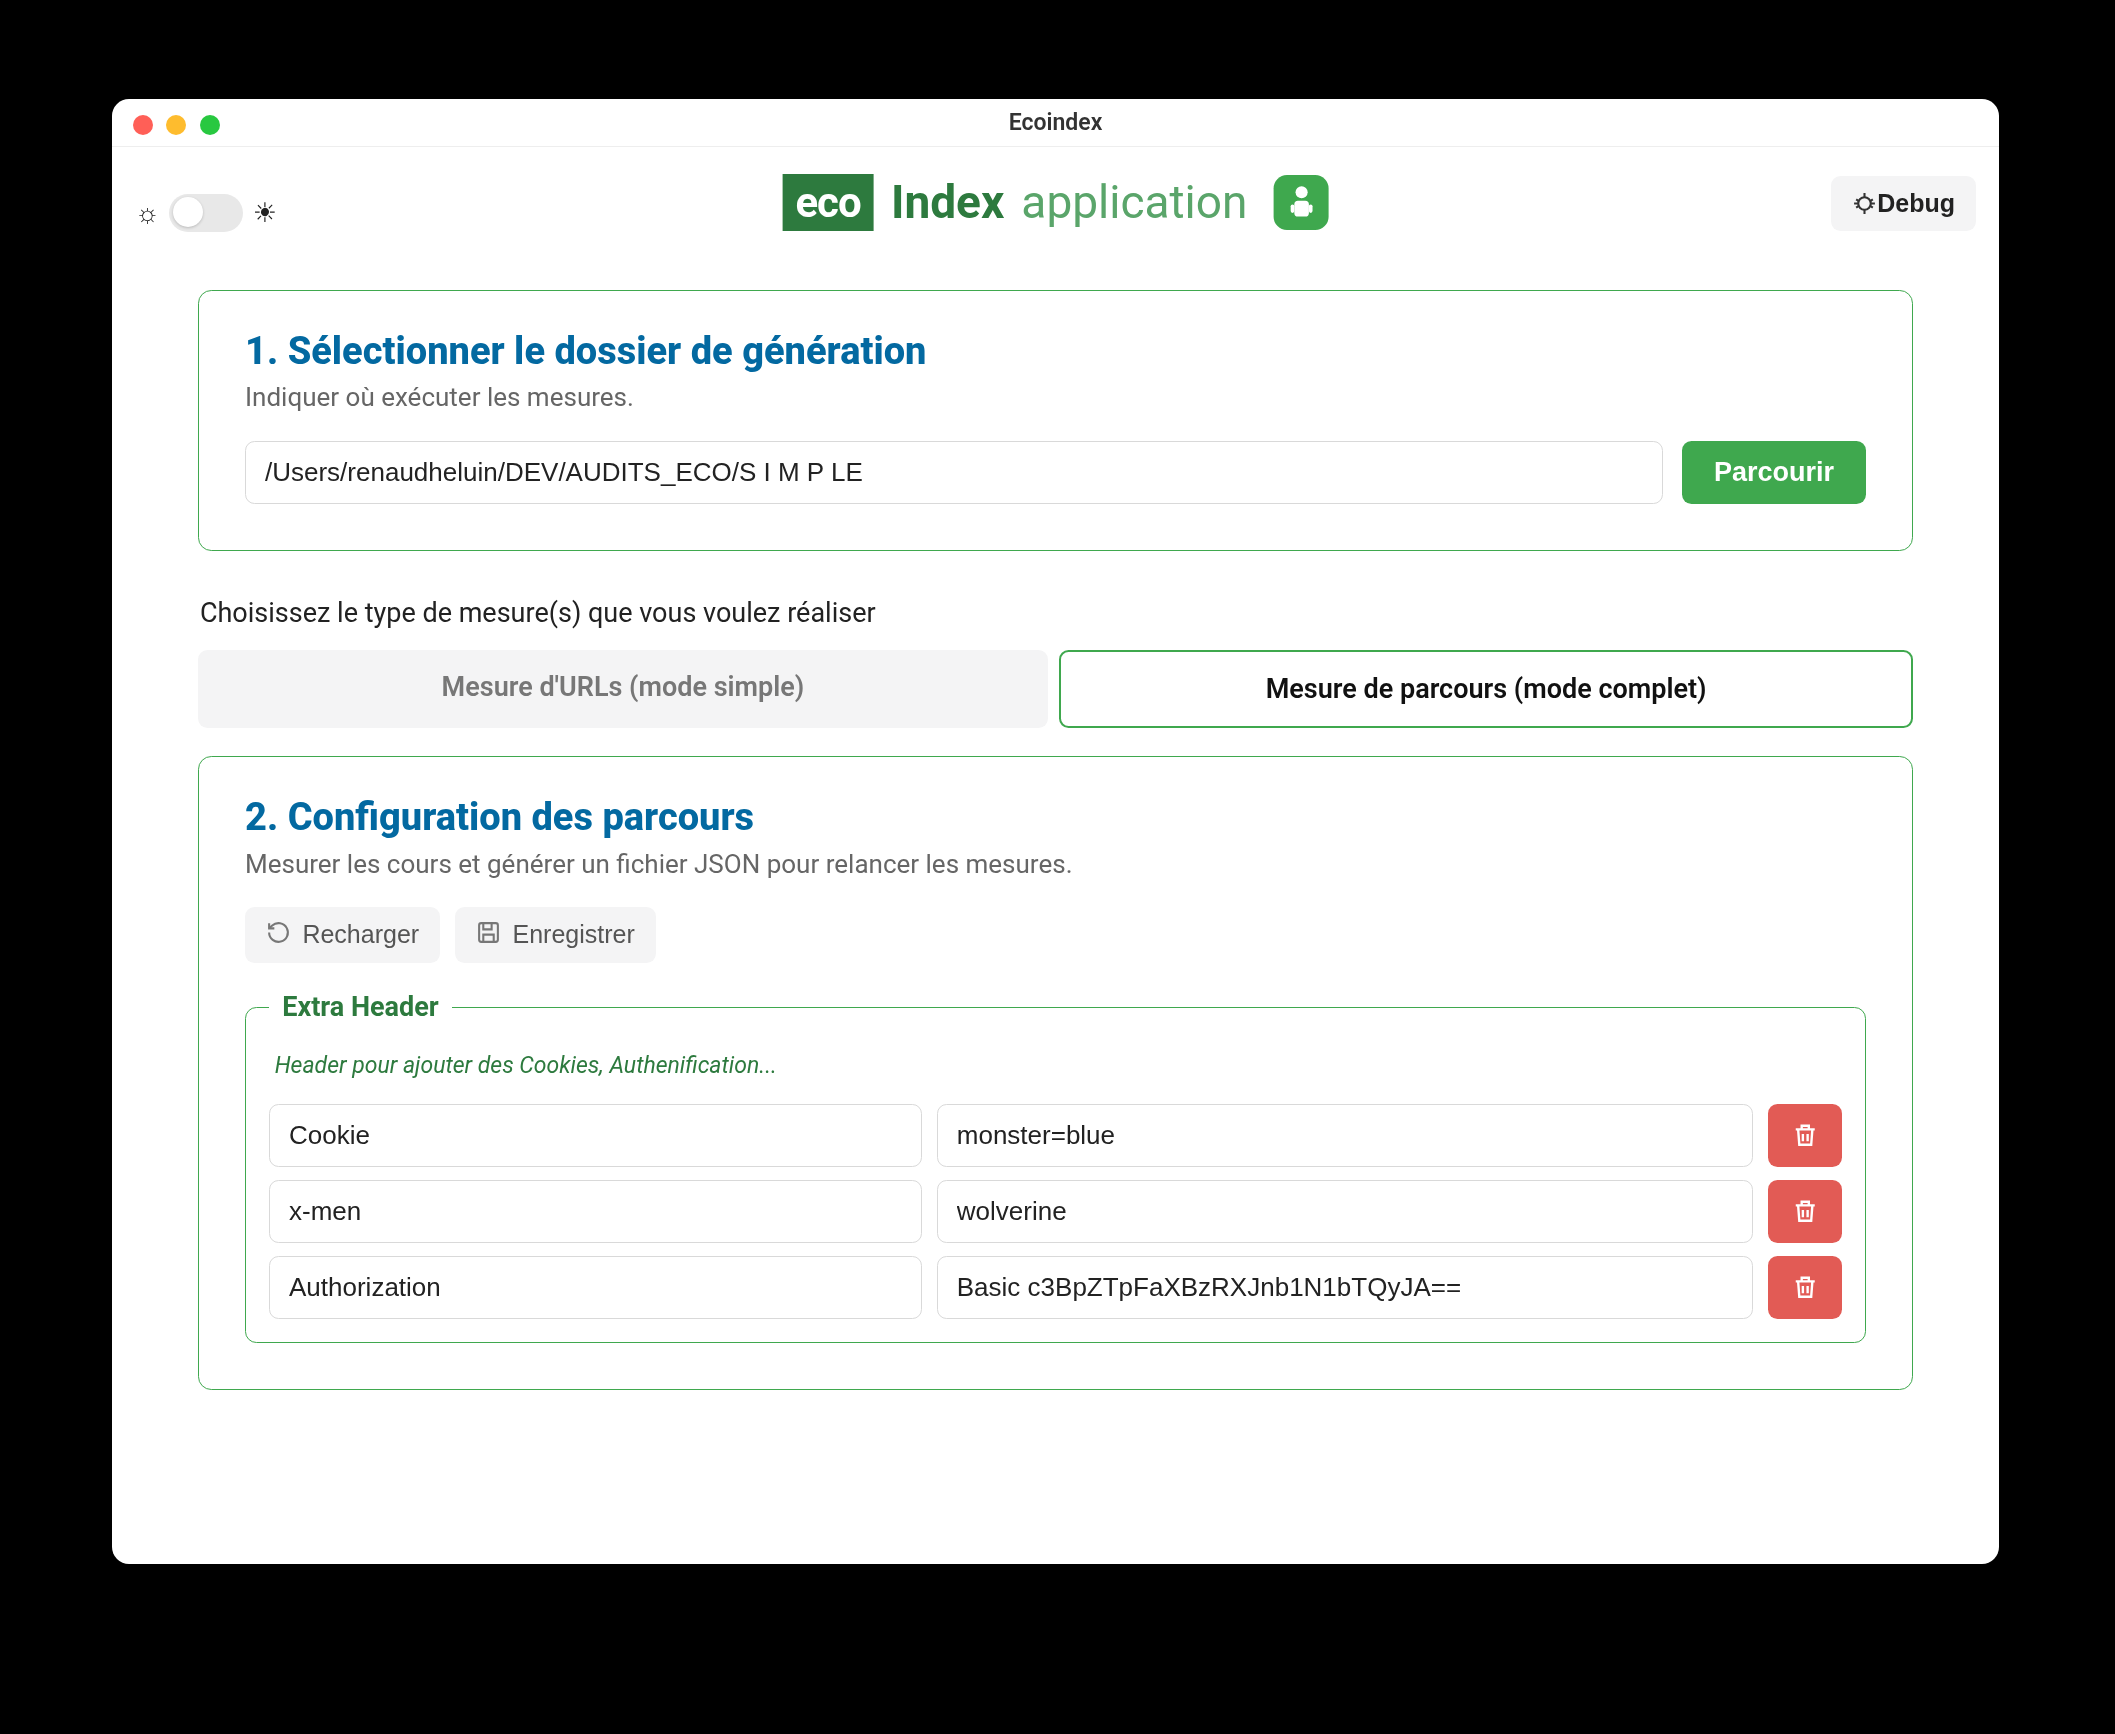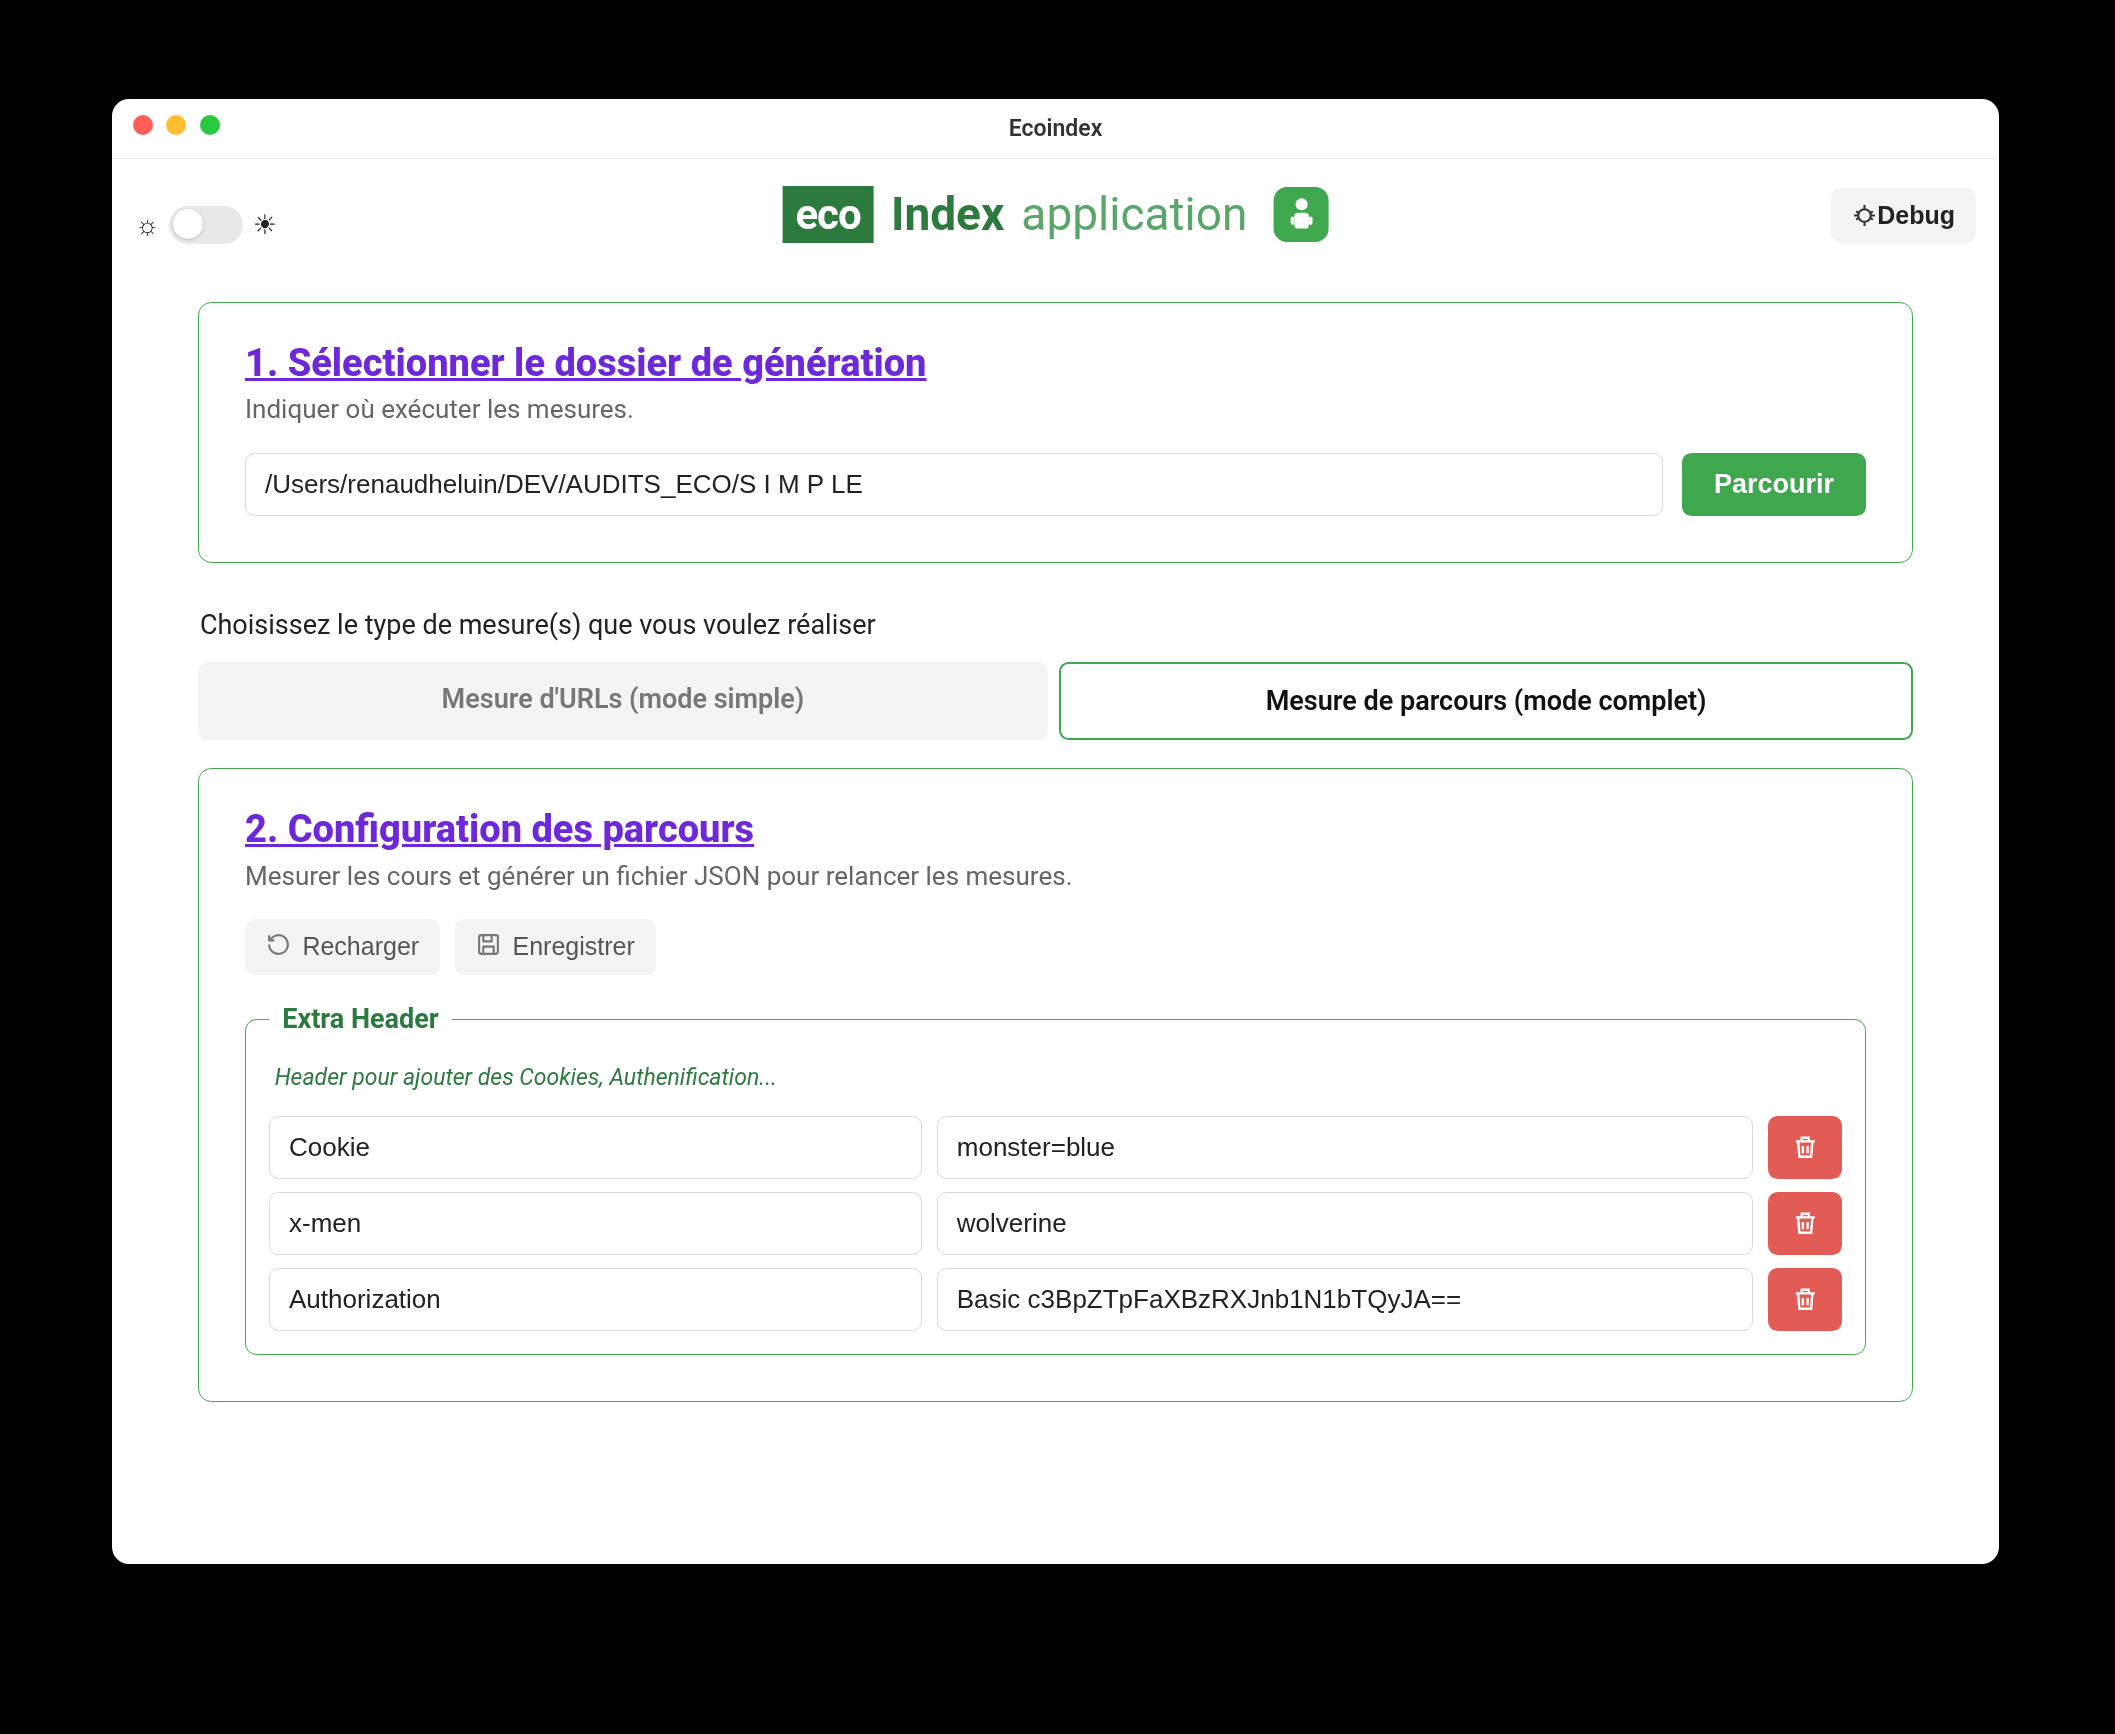--- a/index.html
+++ b/index.html
@@ -17,21 +17,21 @@
     width: 1887px;
     height: 1465px;
     background: #fff;
     border-radius: 17px;
     box-shadow: 0 19px 57px rgba(0,0,0,0.5);
     overflow: hidden;
     display: flex;
     flex-direction: column;
   }
   .titlebar {
-    height: 60px;
+    height: 48px;
     display: flex;
     align-items: center;
     padding: 0 31px;
     position: relative;
     border-bottom: 1px solid #eee;
   }
   .traffic-lights { display: flex; gap: 13.3px; position: absolute; left: 21px; top: 16px; }
   .tl { width: 20px; height: 20px; border-radius: 50%; }
   .tl-close { background: #ff5f57; }
   .tl-min { background: #febc2e; }
@@ -85,21 +85,21 @@
     display: flex; align-items: center; justify-content: center;
     margin-left: 9.5px;
   }
   .robot-badge svg { width: 30px; height: 34px; fill: #fff; }
   .main { padding: 28.5px 86px 0 86px; }
   .card {
     border: 1.9px solid #3fa84e; border-radius: 13.3px;
     padding: 38px 46px 46px 46px;
     margin-bottom: 46px;
   }
-  .card h2 { font-size: 38px; font-weight: 800; color: #6d28d9; margin-bottom: 9.5px; text-decoration: underline; }
+  .card h2 { font-size: 38px; font-weight: 800; color: #0369a1; margin-bottom: 9.5px; }
   .card .sub { font-size: 26px; color: #666; margin-bottom: 28.5px; }
   .row { display: flex; gap: 19px; align-items: stretch; }
   .path-input {
     flex: 1; border: 1.4px solid #d9d9d9; border-radius: 9.5px;
     padding: 15px 19px; font-size: 26px; color: #222;
     background: #fff;
   }
   .browse-btn {
     background: #3fa84e; color: #fff; border: none; border-radius: 9.5px;
     padding: 0 32px; font-size: 27px; font-weight: 700; cursor: pointer;

